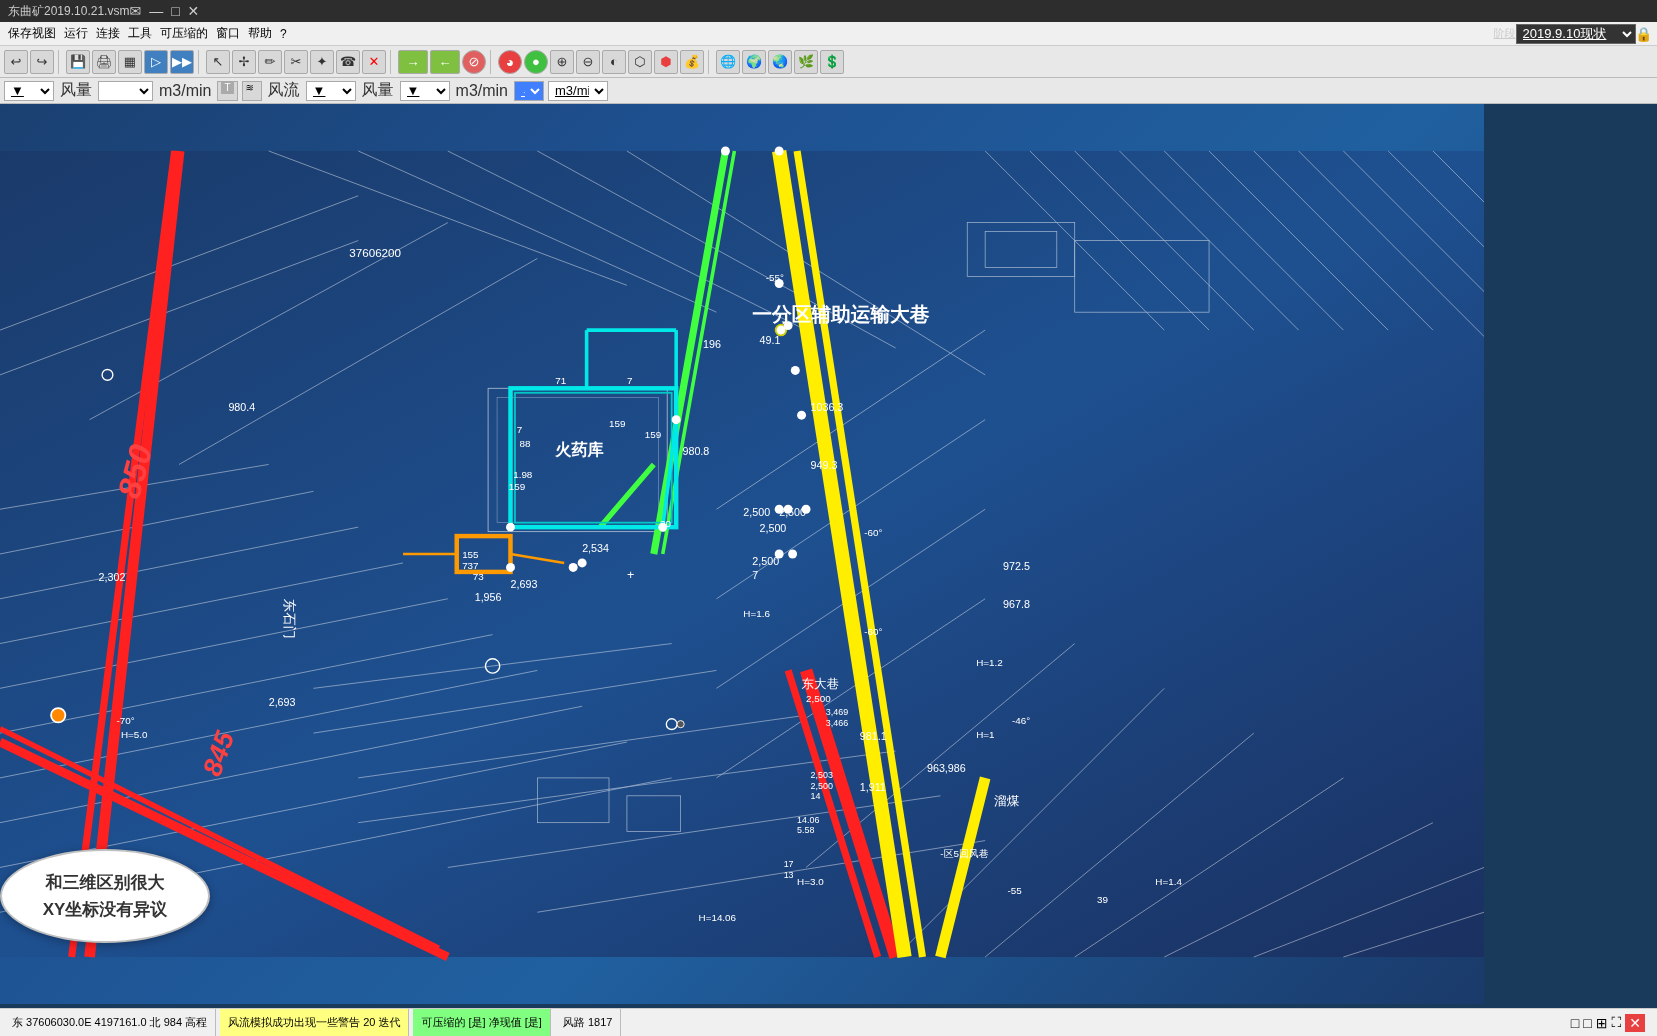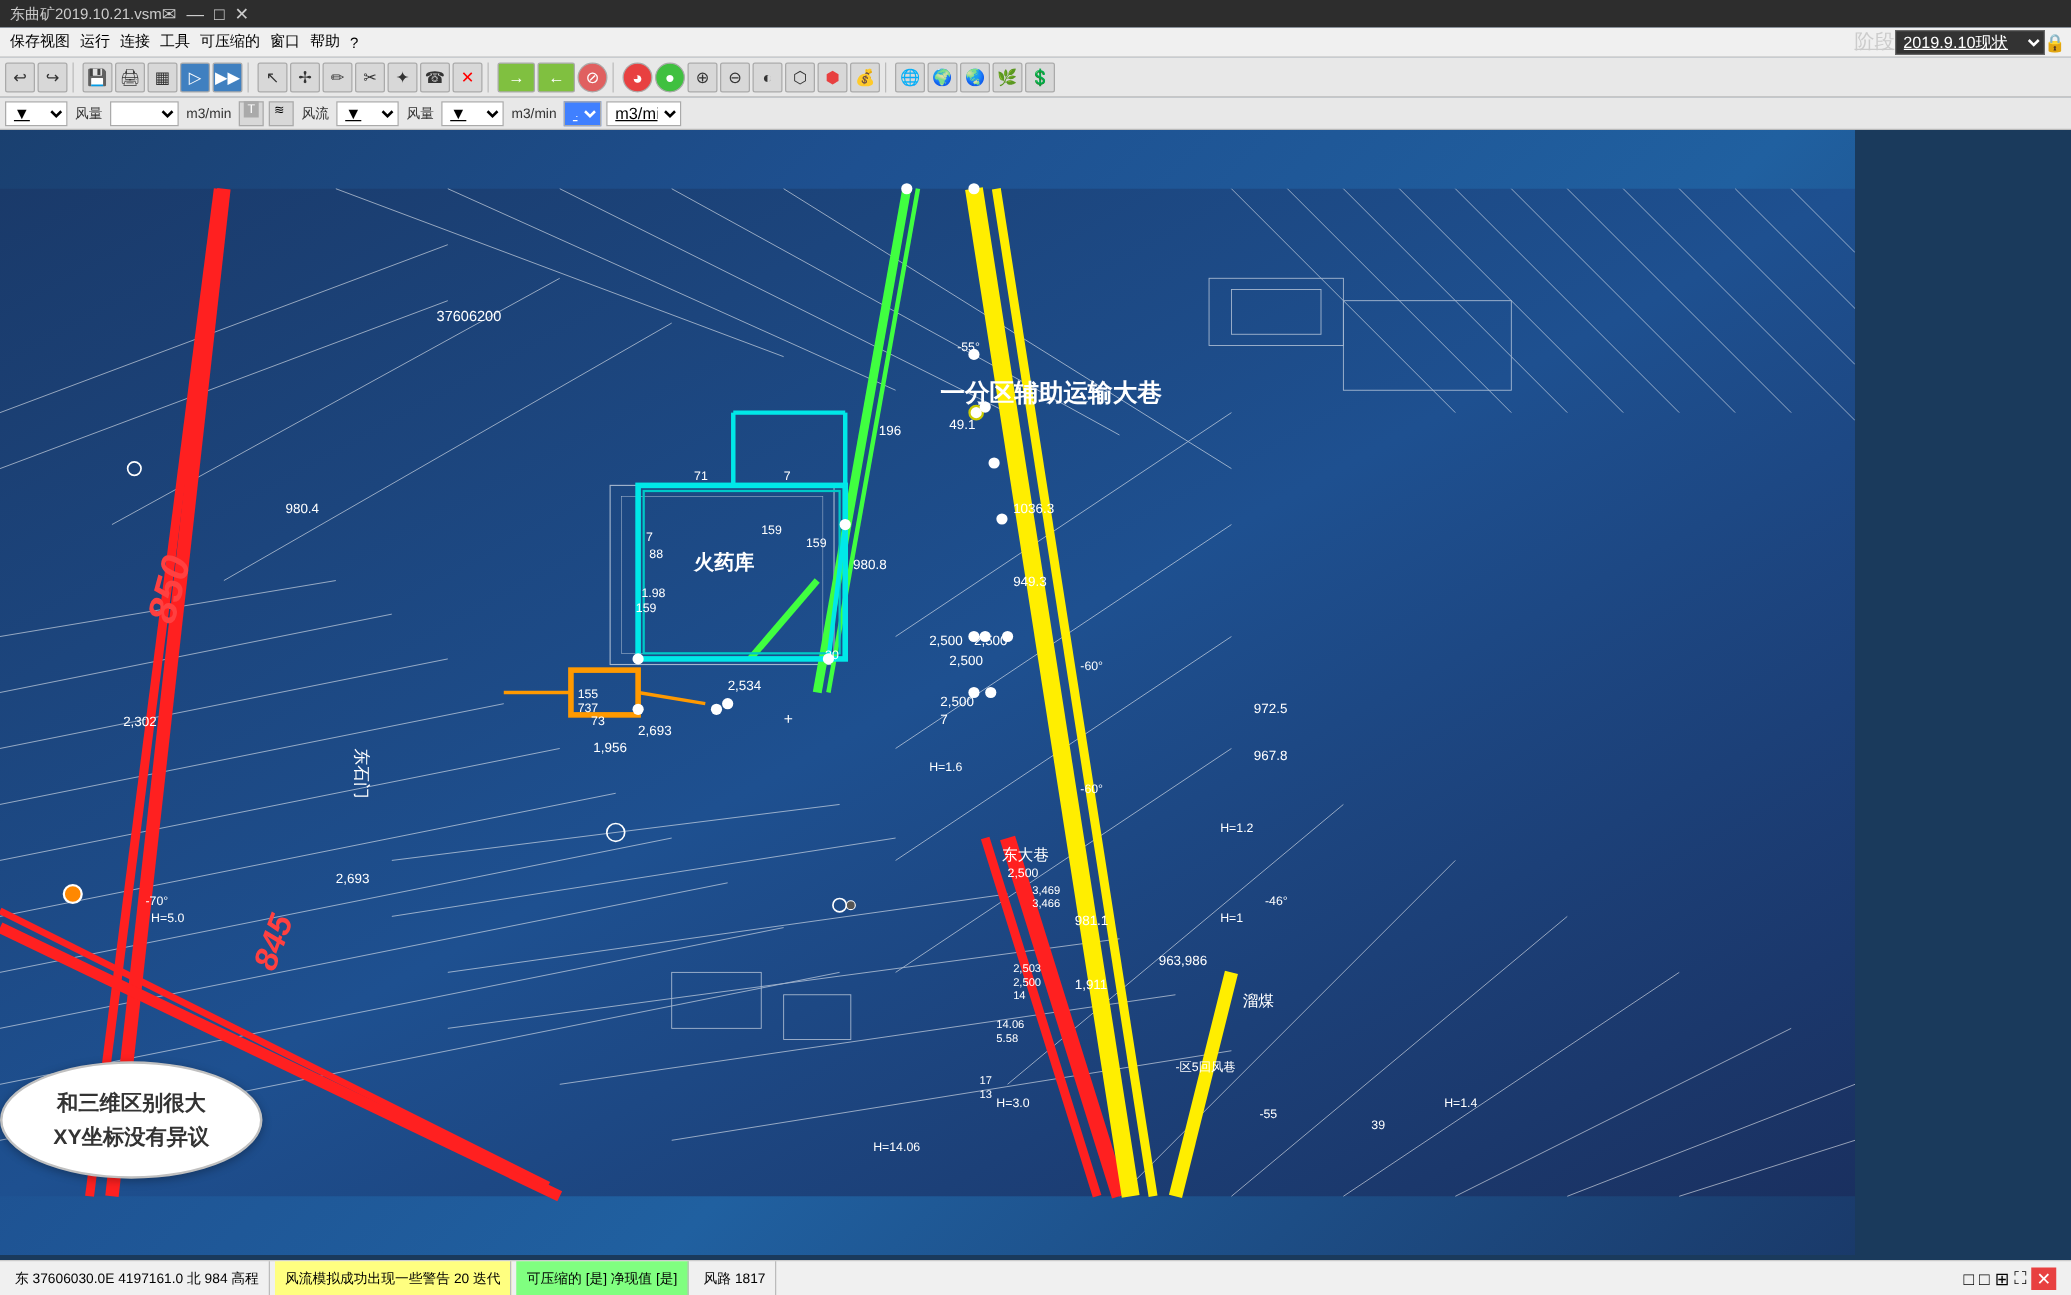--- a/index.html
+++ b/index.html
@@ -67,21 +67,21 @@
       font-size: 11px;
     }
     .tb2-select {
       height: 20px;
       border: 1px solid #aaa;
       background: white;
       font-size: 13px;
       padding: 0 2px;
       text-decoration: underline;
     }
-    .tb2-label { font-size: 11px; color: #333; padding: 0 2px; }
+    .tb2-label { font-size: 16px; color: #333; padding: 0 2px; }
     .tb2-btn {
       height: 20px; min-width: 20px;
       background: #d8d8d8;
       border: 1px solid #aaa;
       font-size: 10px;
       cursor: pointer;
       padding: 0 3px;
     }
 
     
@@ -134,21 +134,21 @@
       background: white;
       border-radius: 50%;
       padding: 20px 4px;
       text-align: center;
       font-size: 18px;
       font-weight: bold;
       color: #333;
       box-shadow: 0 2px 8px rgba(0,0,0,0.3);
       border: 2px solid #c0c0c0;
     }
-    .stage-label { color: #ccc; font-size: 16px; text-decoration: underline; }
+    .stage-label { color: #ccc; font-size: 11px; text-decoration: underline; }
   </style>
 </head>
 <body>
 
 <div id="titlebar">
   <span>东曲矿2019.10.21.vsm</span>
   <div id="titlebar-icons">
     <span style="font-size:14px;">✉</span>
     <span>—</span>
     <span>□</span>

